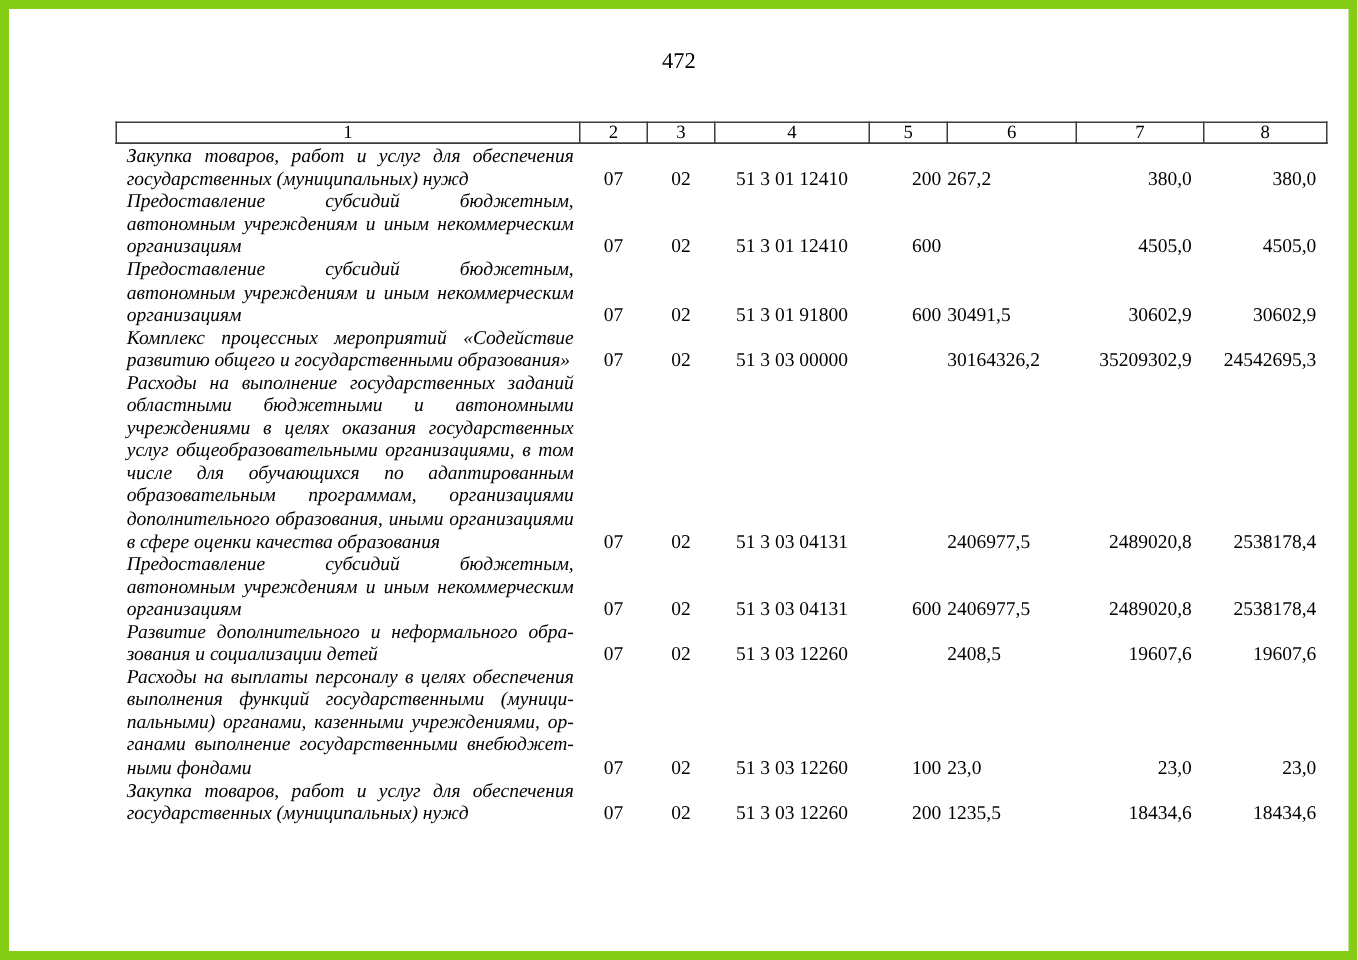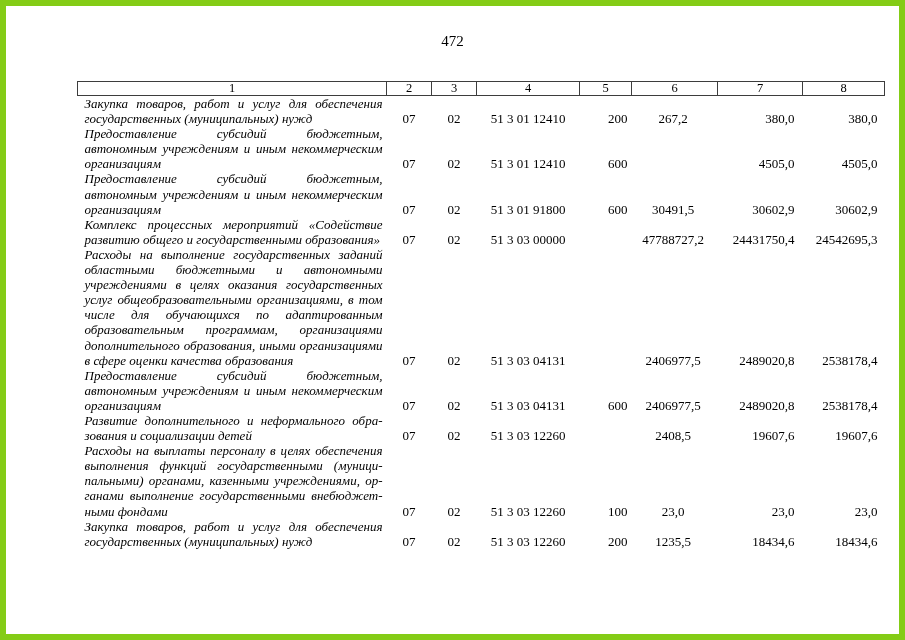--- a/index.html
+++ b/index.html
@@ -53,21 +53,21 @@
   }
   tbody td.c1 {
     text-align: justify;
     padding-left: 7px;
     padding-right: 4px;
     hyphens: manual;
     font-style: italic;
   }
   tbody td.c2, tbody td.c3, tbody td.c4 { text-align: center; }
   tbody td.c5 { text-align: right; padding-right: 4px; }
-  tbody td.c6 { text-align: center; padding-right: 3px; }
+  tbody td.c6 { text-align: left; padding-right: 3px; }
   tbody td.c7 { text-align: right; padding-right: 8px; }
   tbody td.c8 { text-align: right; padding-right: 7px; }
 </style>
 </head>
 <body>
 
 <div class="page">
   <div class="page-number">472</div>
 
   <table class="budget">
@@ -123,22 +123,22 @@
           <td class="c6">30491,5</td>
           <td class="c7">30602,9</td>
           <td class="c8">30602,9</td>
         </tr>
         <tr>
           <td class="c1">Комплекс процессных мероприятий «Содействие развитию общего и государственными образования»</td>
           <td class="c2">07</td>
           <td class="c3">02</td>
           <td class="c4">51 3 03 00000</td>
           <td class="c5"></td>
-          <td class="c6">47788727,2</td>
-          <td class="c7">24431750,4</td>
+          <td class="c6">30164326,2</td>
+          <td class="c7">35209302,9</td>
           <td class="c8">24542695,3</td>
         </tr>
         <tr>
           <td class="c1">Расходы на выполнение государственных заданий областными бюджетными и автономными учрежде­ниями в целях оказания государственных услуг об­щеобразовательными организациями, в том числе для обучающихся по адаптированным образова­тельным программам, организациями дополнитель­ного образования, иными организациями в сфере оценки качества образования</td>
           <td class="c2">07</td>
           <td class="c3">02</td>
           <td class="c4">51 3 03 04131</td>
           <td class="c5"></td>
           <td class="c6">2406977,5</td>
           <td class="c7">2489020,8</td>

